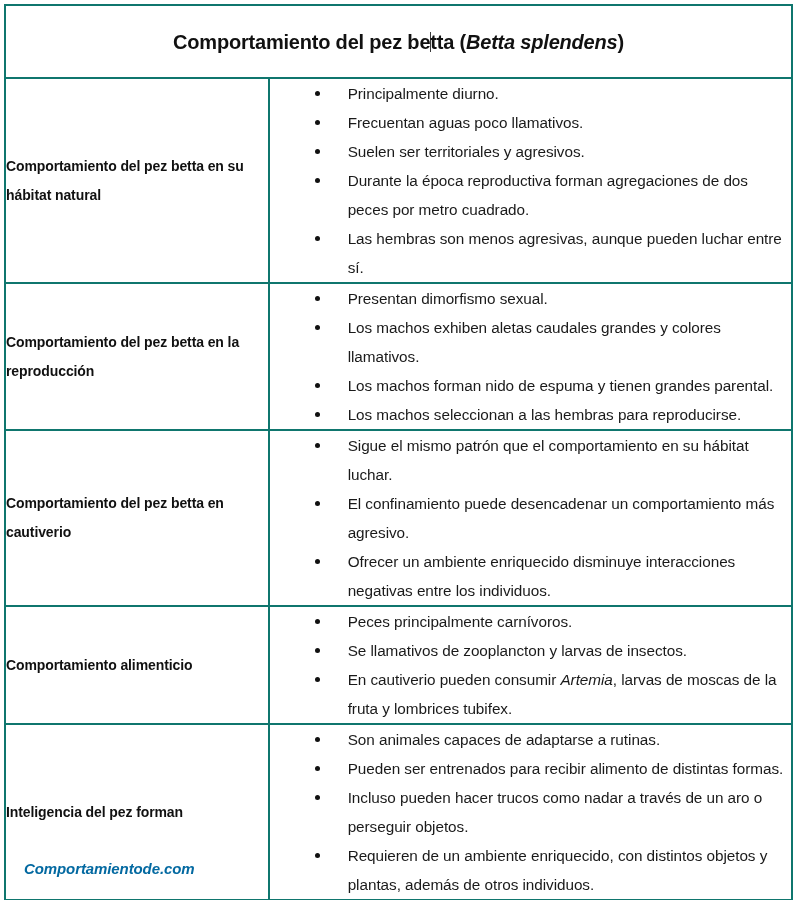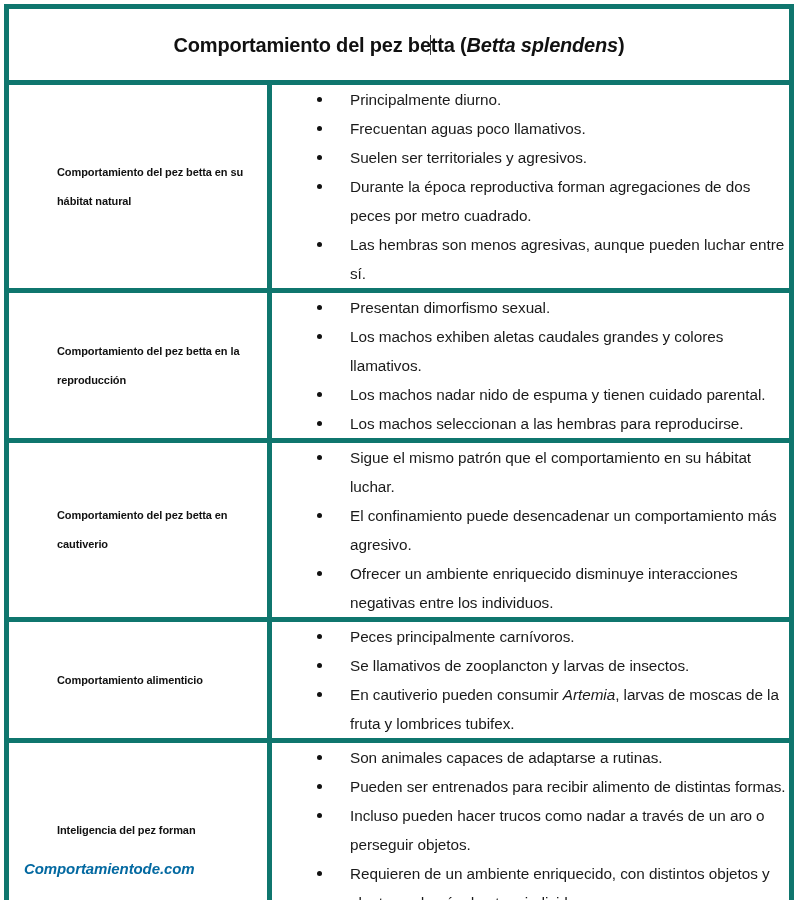--- a/index.html
+++ b/index.html
@@ -29,21 +29,21 @@
     position: absolute;
     left: 4px;
     top: 4px;
     width: 789px;
     border-collapse: collapse;
     table-layout: fixed;
     border: 2px solid #8c8c8c;
     background: #ffffff;
   }
   .doc-table td {
-    border: 5px solid #0f766e;
+    border: 2px solid #0f766e;
     vertical-align: middle;
     padding: 0;
     background: #ffffff;
   }
 
   
   .title-cell {
     height: 71px;
     text-align: center;
     vertical-align: middle;
@@ -69,26 +69,25 @@
     vertical-align: -3px;
     margin: 0 -0.5px;
   }
 
   
   .label-col {
     width: 263px;
     padding: 6px 10px 6px 10px;
   }
   .label-text {
-    font-size: 11px;
+    font-size: 14px;
     font-weight: bold;
     line-height: 29px;
     color: #111111;
     letter-spacing: -0.1px;
-    padding-left: 48px;
   }
 
   .content-col {
     padding: 7px 10px 8px 0;
   }
   ul.bullets {
     list-style: none;
     margin: 0;
     padding: 0;
   }
@@ -161,21 +160,21 @@
       </tr>
 
       <tr>
         <td class="label-col">
           <div class="label-text">Comportamiento del pez betta en la reproducción</div>
         </td>
         <td class="content-col">
           <ul class="bullets">
             <li>Presentan dimorfismo sexual.</li>
             <li>Los machos exhiben aletas caudales grandes y colores llamativos.</li>
-            <li>Los machos nadar nido de espuma y tienen cuidado parental.</li>
+            <li>Los machos forman nido de espuma y tienen grandes parental.</li>
             <li>Los machos seleccionan a las hembras para reproducirse.</li>
           </ul>
         </td>
       </tr>
 
       <tr>
         <td class="label-col">
           <div class="label-text">Comportamiento del pez betta en cautiverio</div>
         </td>
         <td class="content-col">

